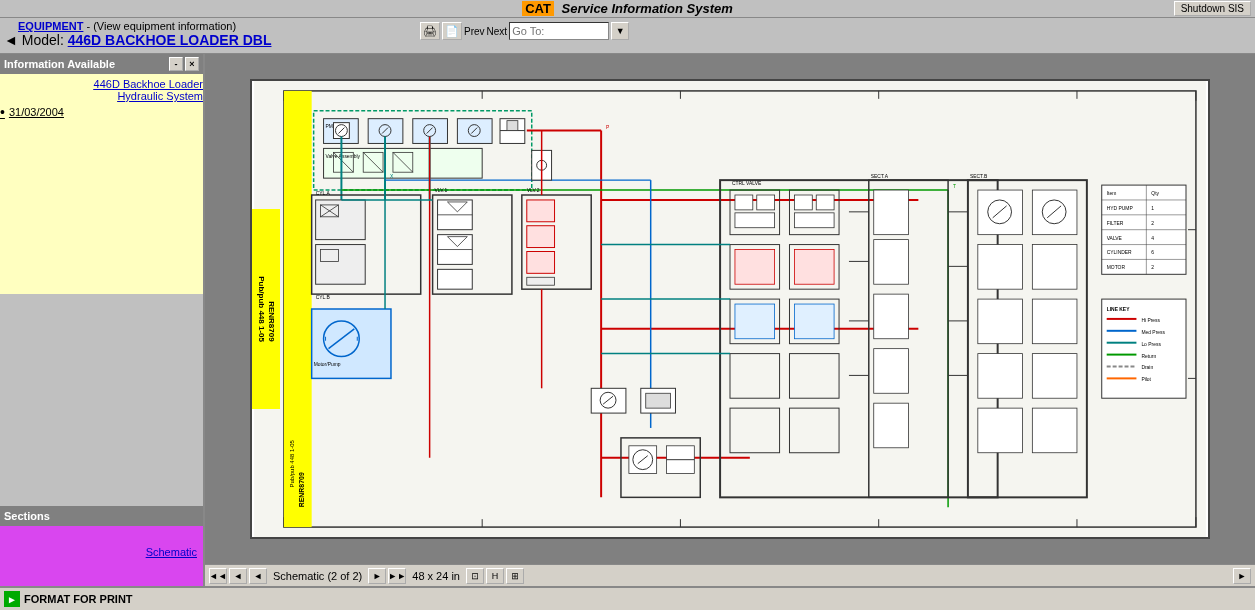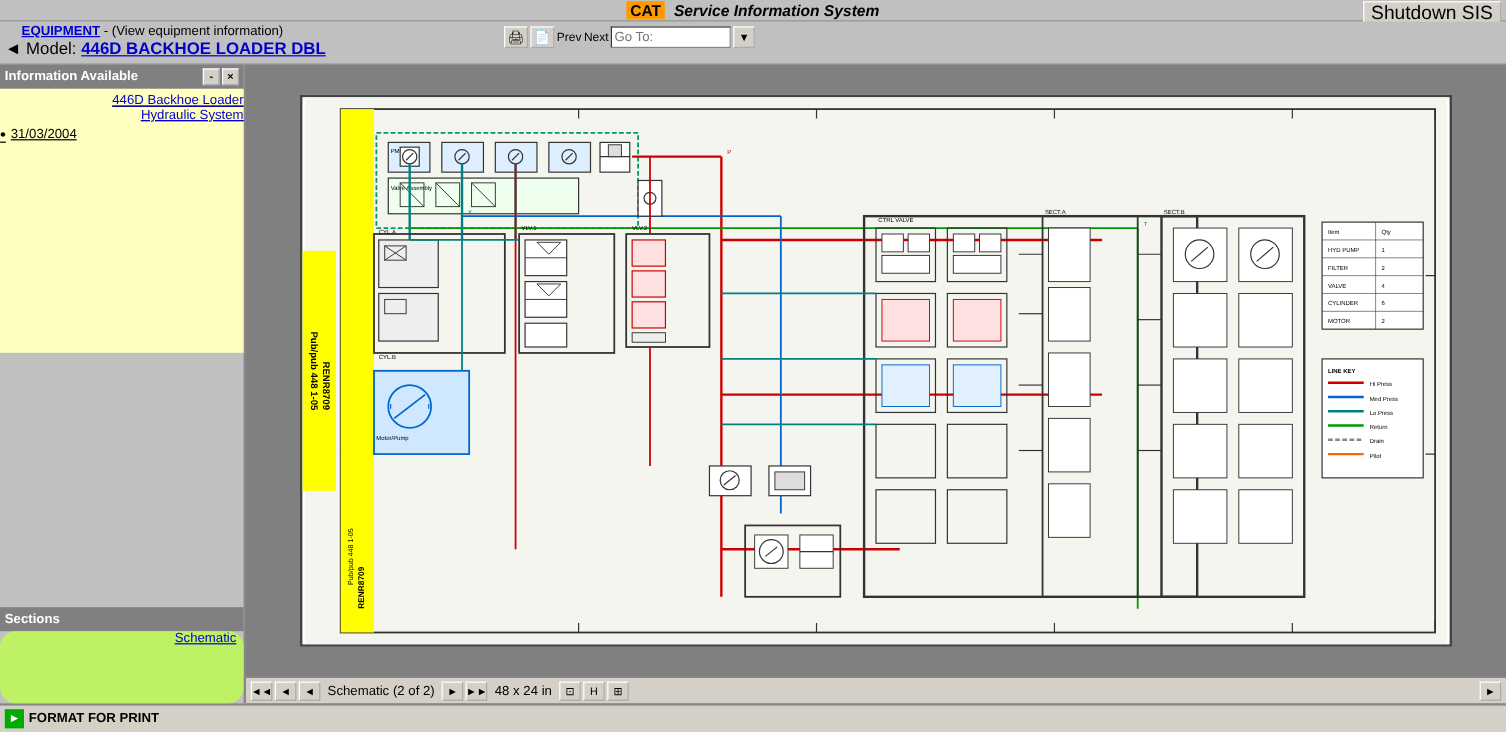--- a/index.html
+++ b/index.html
@@ -28,21 +28,21 @@
       color: #000;
       padding: 0 3px;
       margin-right: 4px;
     }
     #shutdown-btn {
       position: absolute;
       right: 4px;
       top: 1px;
       background: #d4d0c8;
       border: 1px outset #fff;
-      font-size: 16px;
+      font-size: 10px;
       padding: 1px 6px;
       cursor: pointer;
     }
 
     
     #equip-bar {
       background: #c0c0c0;
       height: 36px;
       display: flex;
       align-items: flex-start;
@@ -200,25 +200,24 @@
       color: #fff;
       font-size: 11px;
       font-weight: bold;
       padding: 2px 4px;
       height: 20px;
       display: flex;
       align-items: center;
       margin-top: auto;
     }
     #sections-content {
-      background: #bef264;
-      padding: 0 6px;
+      background: #d946ef;
+      padding: 20px 6px;
       min-height: 60px;
       flex: 0 0 auto;
-      border-radius: 13px;
     }
     #sections-content .section-link {
       color: #0000cc;
       text-decoration: underline;
       cursor: pointer;
       font-size: 11px;
     }
 
     
     #content-area {

